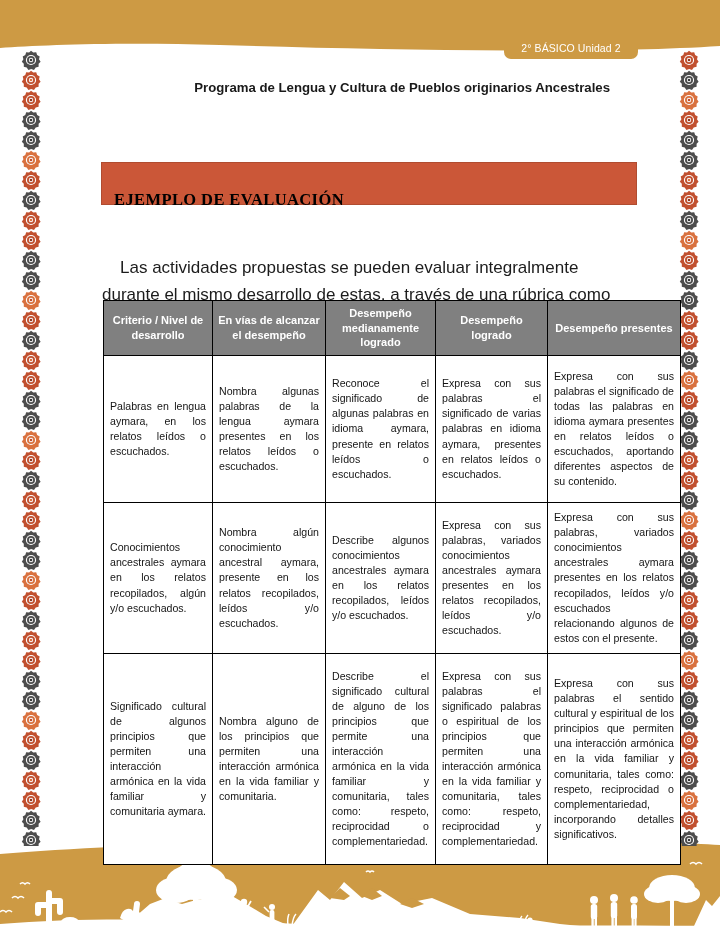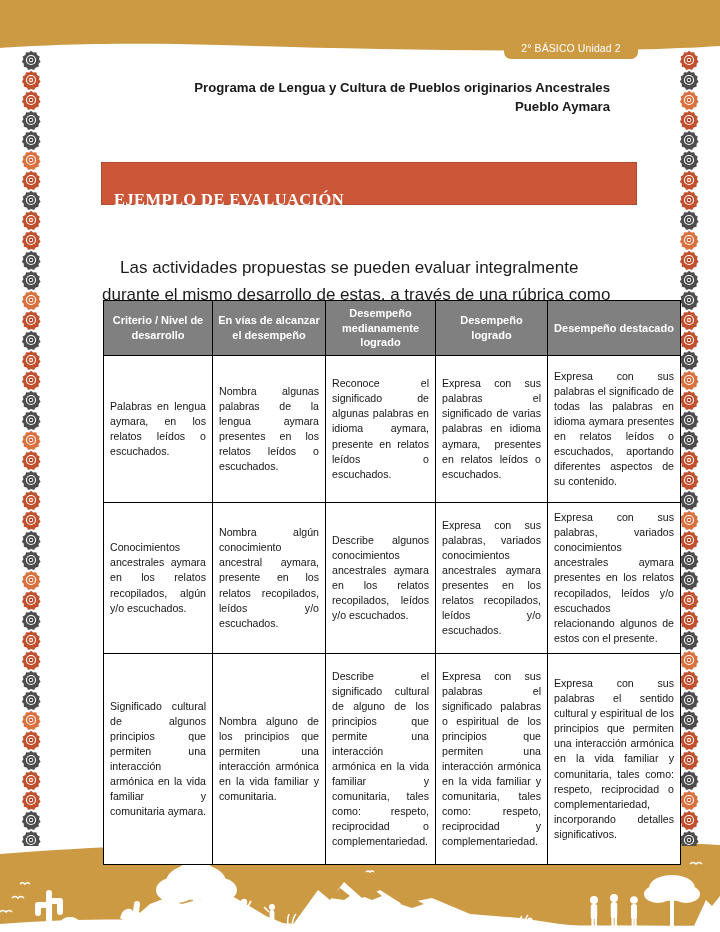--- a/index.html
+++ b/index.html
@@ -99,21 +99,21 @@
     height: 41px;
     background: #cb5738;
     display: flex;
     align-items: center;
     box-shadow: 0 0 0 1px #b04c30;
   }
   .section-banner-title {
     font-family: "Liberation Serif", serif;
     font-weight: bold;
     font-size: 16.5px;
-    color: #ffffff;
+    color: #000000;
     letter-spacing: 0.4px;
     padding-left: 12px;
     margin-top: 32px;
   }
 
   
   .intro {
     position: absolute;
     left: 102px;
     top: 238px;
@@ -780,21 +780,20 @@
             <circle r="1.3" fill="#3a3a3a"></circle>
         </g>
       </g>
     </svg>
   </div>
 
   <div class="content">
 
     <div class="doc-title">
       <span class="line">Programa de Lengua y Cultura de Pueblos originarios Ancestrales</span>
-      <span class="line">Pueblo Aymara</span>
     </div>
 
     <div class="section-banner">
       <span class="section-banner-title">EJEMPLO DE EVALUACIÓN</span>
     </div>
 
     <p class="intro">Las actividades propuestas se pueden evaluar integralmente durante el mismo desarrollo de estas, a través de una rúbrica como la siguiente:</p>
 
     <div class="rubric-wrap">
       <table class="rubric">
@@ -804,21 +803,21 @@
             <col class="col-2">
             <col class="col-3">
             <col class="col-4">
         </colgroup>
         <thead>
           <tr>
             <th>Criterio / Nivel de desarrollo</th>
             <th>En vías de alcanzar el desempeño</th>
             <th>Desempeño medianamente logrado</th>
             <th>Desempeño logrado</th>
-            <th>Desempeño destacado</th>
+            <th>Desempeño presentes</th>
           </tr>
         </thead>
         <tbody>
           <tr class="row-1">
             <td>Palabras en lengua aymara, en los relatos leídos o escuchados.</td>
             <td>Nombra algunas palabras de la lengua aymara  presentes en los relatos leídos o escuchados.</td>
             <td>Reconoce el significado de algunas palabras en idioma aymara,  presente en relatos leídos o escuchados.</td>
             <td>Expresa con sus palabras el significado de varias palabras en idioma aymara,  presentes en relatos  leídos o escuchados.</td>
             <td>Expresa con sus palabras el significado de todas las palabras en idioma aymara presentes en relatos leídos o escuchados, aportando  diferentes aspectos de su contenido.</td>
           </tr>

